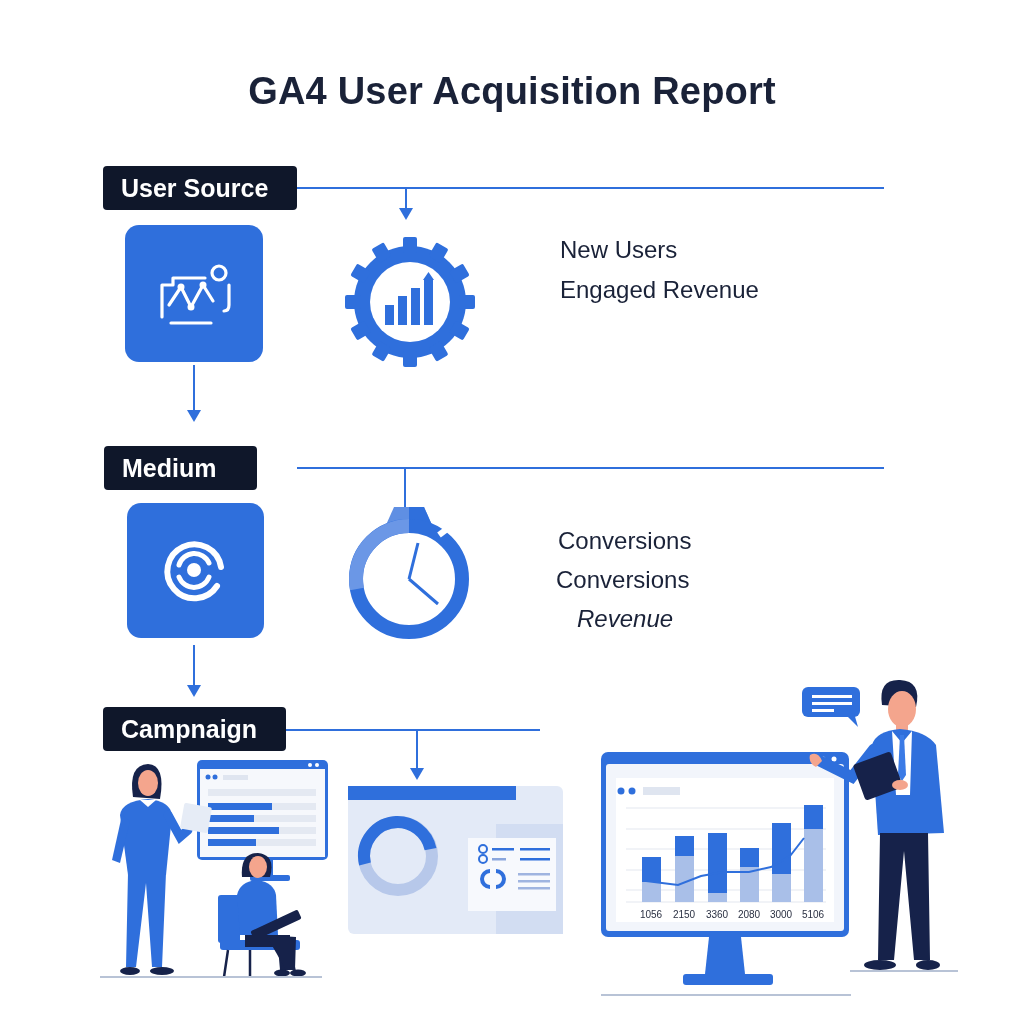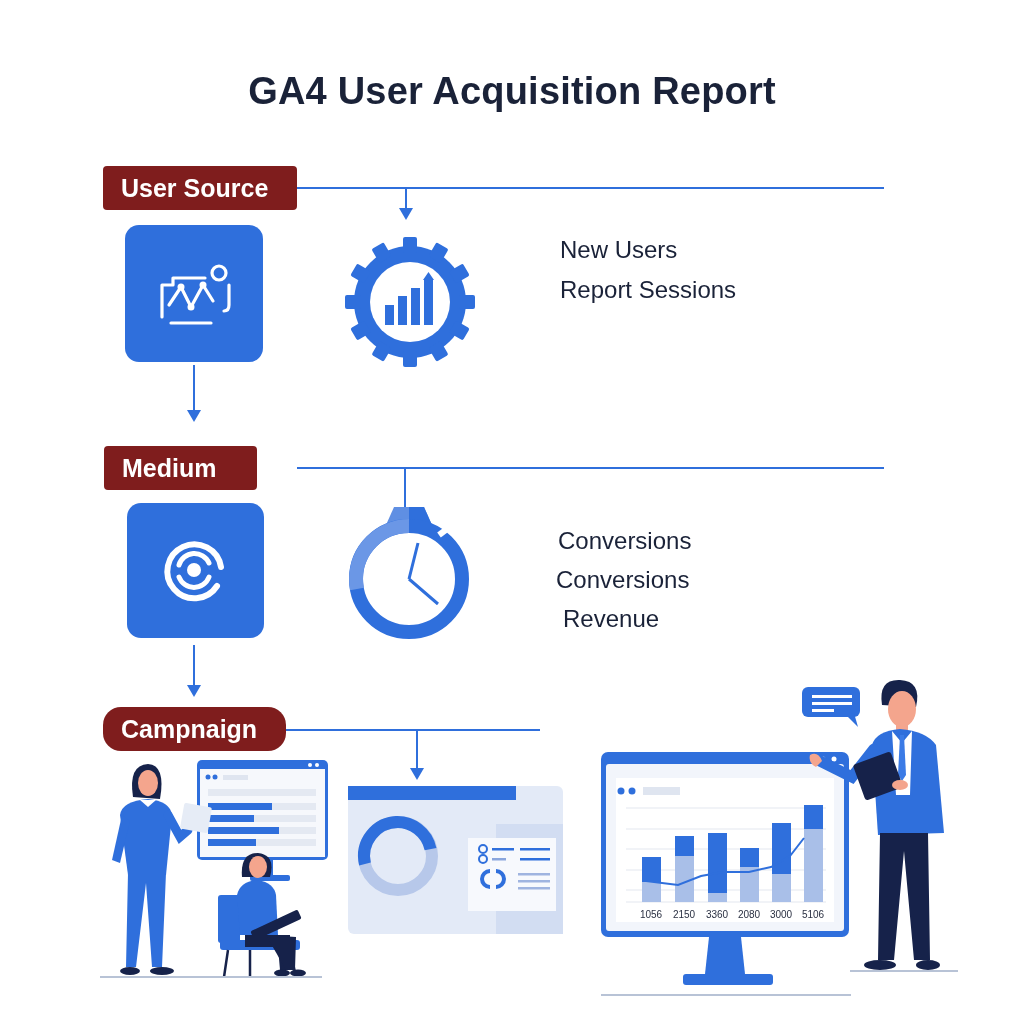--- a/index.html
+++ b/index.html
@@ -1,19 +1,19 @@
 <!DOCTYPE html>
 <html><head>
 <meta charset="utf-8">
 <style>
   html,body{margin:0;padding:0;background:#ffffff;}
   body{width:1024px;height:1024px;position:relative;overflow:hidden;font-family:"Liberation Sans",sans-serif;}
   .abs{position:absolute;}
   .title{left:0;width:1024px;top:70px;text-align:center;font-size:38px;font-weight:bold;color:#1a2238;letter-spacing:0.2px;}
-  .tag{background:#7f1d1d;color:#fff;font-weight:bold;font-size:25px;border-radius:4px;height:44px;line-height:44px;padding:0 18px;box-sizing:border-box;}
+  .tag{background:#0f172a;color:#fff;font-weight:bold;font-size:25px;border-radius:4px;height:44px;line-height:44px;padding:0 18px;box-sizing:border-box;}
   .hline{height:2px;background:#2f6fdc;}
   .vline{width:2px;background:#2f6fdc;}
   .arrowhead{width:0;height:0;border-left:7px solid transparent;border-right:7px solid transparent;border-top:12px solid #2f6fdc;}
   .tile{background:#2f6fdc;border-radius:14px;}
   .metric{font-size:24px;color:#1a2238;}
 </style>
 </head>
 <body>
 
 <div class="abs title">GA4 User Acquisition Report</div>
@@ -70,21 +70,21 @@
       <rect x="42" y="70" width="9" height="20"></rect>
       <rect x="55" y="61" width="9" height="29"></rect>
       <rect x="68" y="53" width="9" height="37"></rect>
       <rect x="81" y="44" width="9" height="46"></rect>
       <path d="M80 45 L85.5 37 L91 45 Z"></path>
     </g>
   </svg>
 </div>
 
 <div class="abs metric" style="left:560px;top:236px;text-align:right;">New Users</div>
-<div class="abs metric" style="left:560px;top:276px;">Report Sessions</div>
+<div class="abs metric" style="left:560px;top:276px;">Engaged Revenue</div>
 
 <div class="abs tag" style="left:104px;top:446px;width:153px;">Medium</div>
 <div class="abs hline" style="left:297px;top:467px;width:587px;"></div>
 <div class="abs vline" style="left:404px;top:468px;height:40px;"></div>
 
 <div class="abs tile" style="left:127px;top:503px;width:137px;height:135px;">
   <svg width="137" height="135" viewBox="0 0 137 135">
     <g fill="none" stroke="#fff" stroke-linecap="round">
       <path d="M94 64 A27 27 0 1 0 90 83" stroke-width="6"></path>
       <path d="M52 62 A16 16 0 0 1 82 60" stroke-width="5"></path>
@@ -102,23 +102,23 @@
     <path d="M63 2 H78 L86 20 H63 Z" fill="#2f6fdc"></path>
     <circle cx="63" cy="74" r="53" fill="none" stroke="#2f6fdc" stroke-width="14"></circle>
     <path d="M63 21 A53 53 0 0 0 11 84" fill="none" stroke="#6b97e6" stroke-width="14"></path>
     <path d="M93 30 L101 24" stroke="#fff" stroke-width="6"></path>
     <path d="M63 74 L72 38 M63 74 L92 99" stroke="#2f6fdc" stroke-width="3" fill="none"></path>
   </svg>
 </div>
 
 <div class="abs metric" style="left:558px;top:527px;">Conversions</div>
 <div class="abs metric" style="left:556px;top:566px;">Conversions</div>
-<div class="abs metric" style="left:563px;top:605px;">Revenue</div>
-
-<div class="abs tag" style="left:103px;top:707px;width:183px;border-radius:18px;">Campnaign</div>
+<div class="abs metric" style="left:577px;top:605px;font-style:italic;">Revenue</div>
+
+<div class="abs tag" style="left:103px;top:707px;width:183px;">Campnaign</div>
 <div class="abs hline" style="left:286px;top:729px;width:254px;"></div>
 <div class="abs vline" style="left:416px;top:730px;height:40px;"></div>
 <div class="abs arrowhead" style="left:410px;top:768px;"></div>
 
 <div class="abs" style="left:348px;top:786px;width:215px;height:148px;">
   <svg width="215" height="148" viewBox="0 0 215 148">
     <rect x="0" y="0" width="215" height="148" rx="6" fill="#e3eaf7"></rect>
     <rect x="0" y="0" width="168" height="14" fill="#2f6fdc"></rect>
     <rect x="148" y="38" width="67" height="110" fill="#d2ddf2"></rect>
     <circle cx="50" cy="70" r="34" fill="none" stroke="#b7c8ea" stroke-width="12"></circle>

